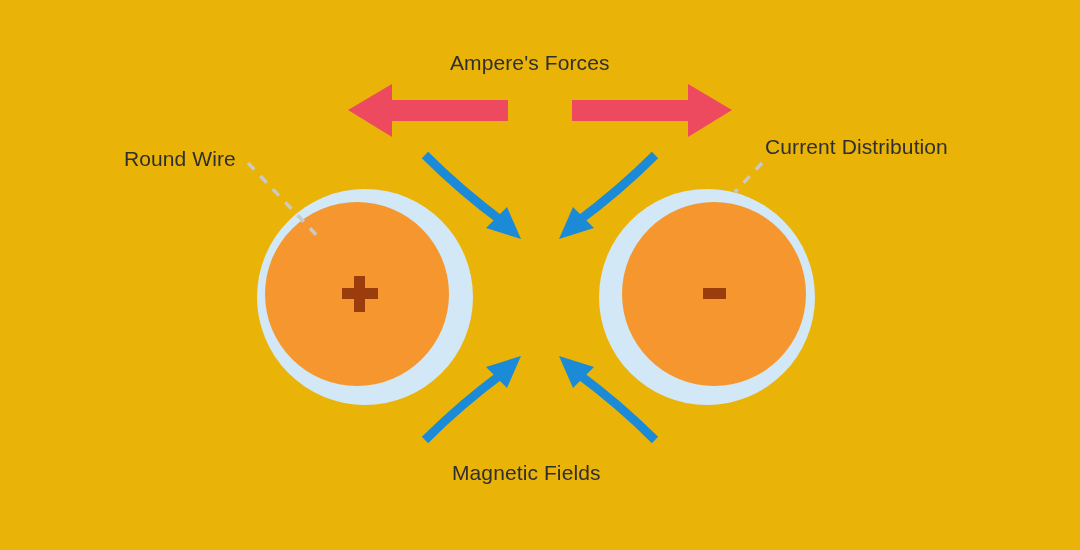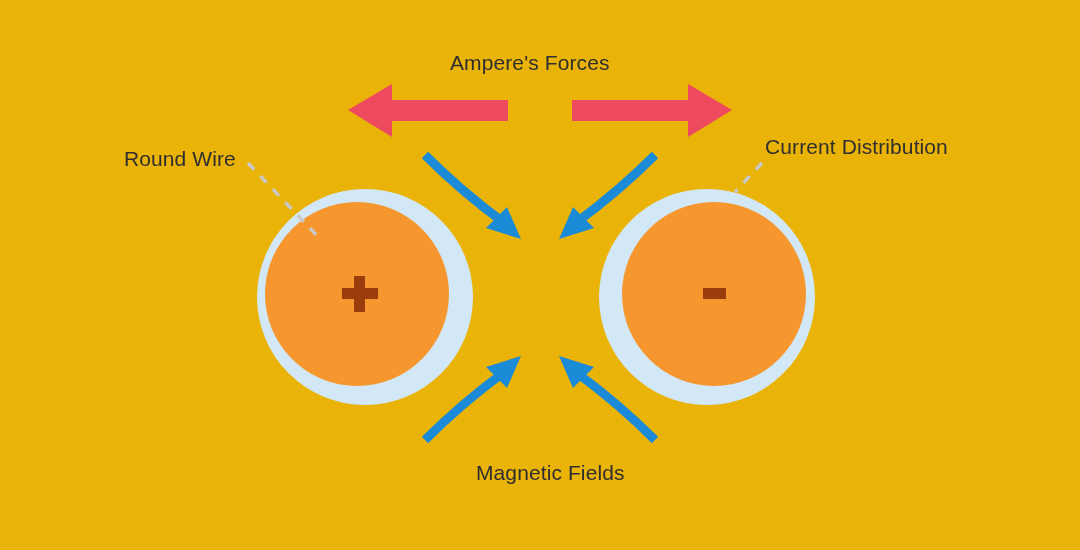--- a/index.html
+++ b/index.html
@@ -42,21 +42,21 @@
   }
   #label-round-wire {
     left: 124px;
     top: 148px;
   }
   #label-current-distribution {
     left: 765px;
     top: 136px;
   }
   #label-magnetic-fields {
-    left: 476px;
+    left: 452px;
     top: 462px;
   }
 </style>
 </head>
 <body>
 
 <div id="diagram-root">
 
   <svg id="scene" viewBox="0 0 1080 550">
 

